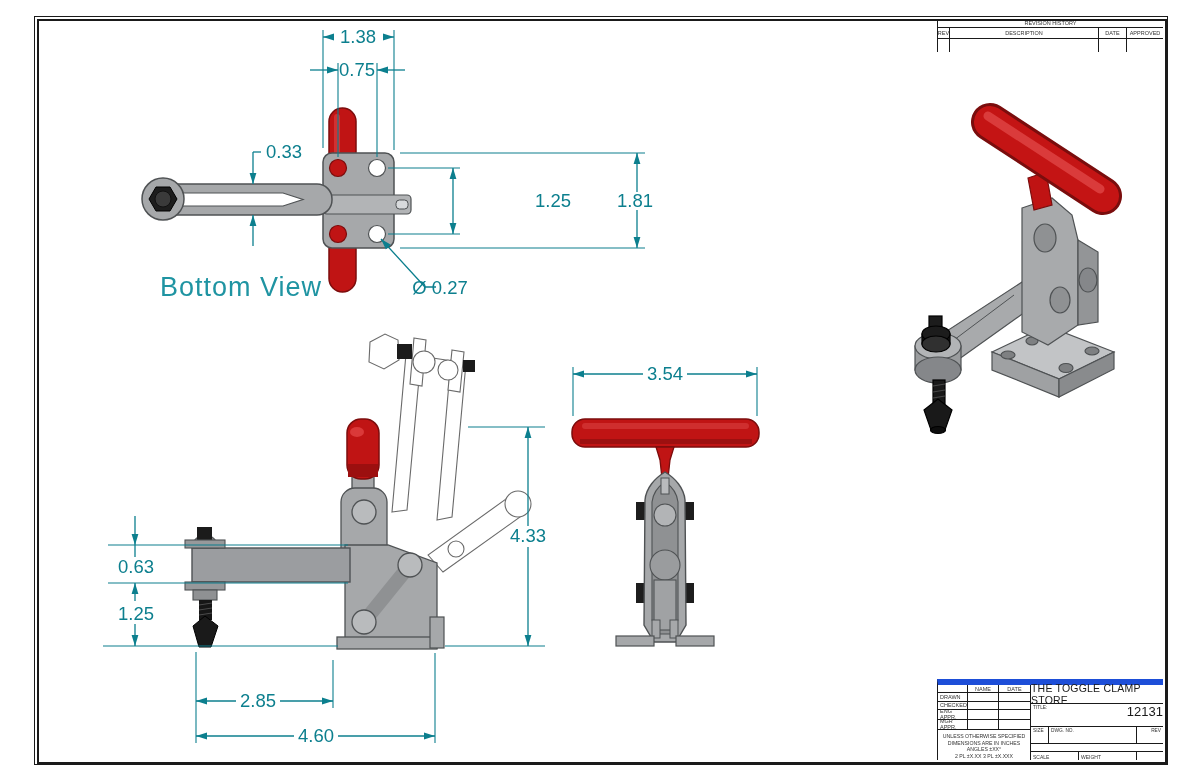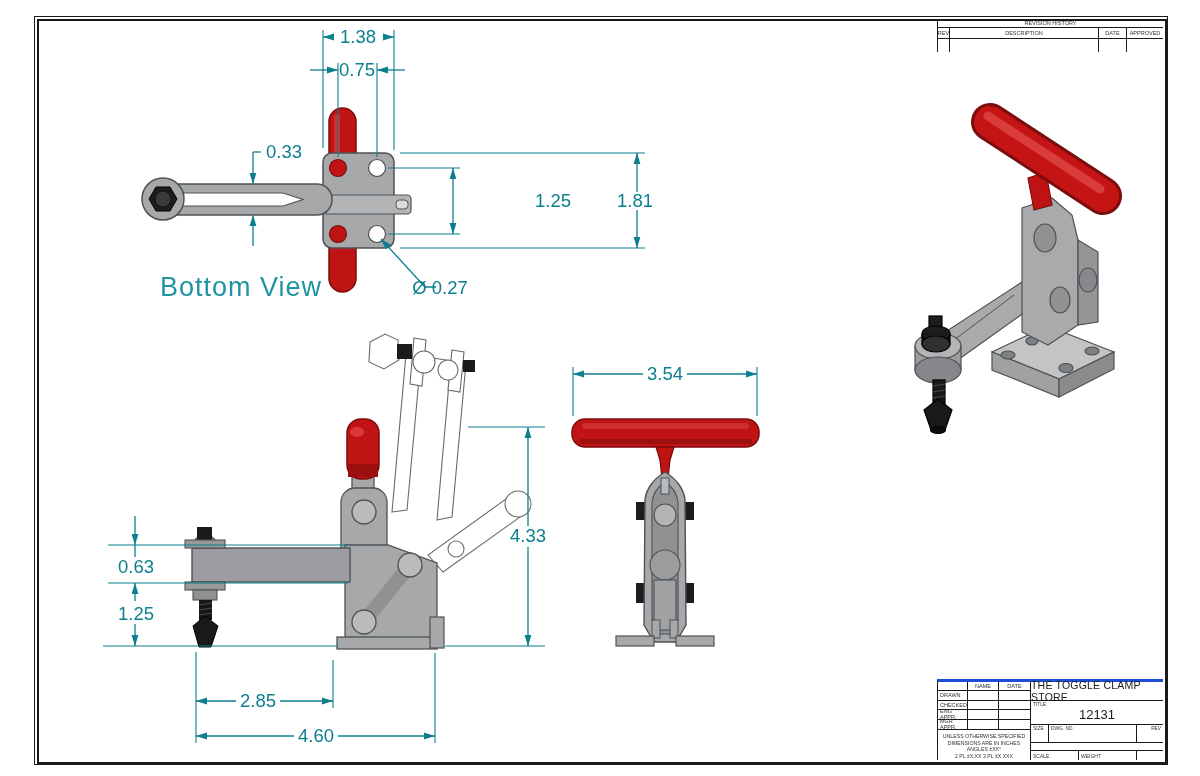--- a/index.html
+++ b/index.html
@@ -18,33 +18,33 @@
              box-sizing:border-box;font-size:5.5px;color:#333;}
   .rt-row{display:flex;box-sizing:border-box;}
   .rt-title{height:9px;border-bottom:1px solid #1a1a1a;align-items:center;justify-content:center;}
   .rt-head{height:11px;border-bottom:1px solid #1a1a1a;}
   .rt-empty{height:13px;}
   .rt-cell{box-sizing:border-box;display:flex;align-items:center;justify-content:center;border-right:1px solid #1a1a1a;}
   .rt-cell:last-child{border-right:none;}
   .c-rev{width:12px;}.c-desc{flex:1;}.c-date{width:28px;}.c-appr{width:36px;}
   
   .title-block{position:absolute;left:937px;top:679px;width:226px;height:81px;border-left:1px solid #1a1a1a;
-               border-top:3px solid #1d4ed8;box-sizing:border-box;display:flex;font-size:5.5px;color:#333;}
+               border-top:6px solid #1d4ed8;box-sizing:border-box;display:flex;font-size:5.5px;color:#333;}
   .tb-left{width:93px;border-right:1px solid #1a1a1a;box-sizing:border-box;display:flex;flex-direction:column;}
   .tb-row{display:flex;height:10px;border-bottom:1px solid #1a1a1a;box-sizing:border-box;}
   .tb-cell{box-sizing:border-box;border-right:1px solid #1a1a1a;display:flex;align-items:center;padding-left:2px;}
   .tb-cell:last-child{border-right:none;}
   .tb-lab{width:30px;}.tb-name{width:31px;justify-content:center;padding-left:0;}.tb-date{flex:1;justify-content:center;padding-left:0;}
   .tb-tol{flex:1;text-align:center;font-size:5.2px;line-height:6.8px;padding-top:3px;color:#333;}
   .tb-right{flex:1;display:flex;flex-direction:column;box-sizing:border-box;}
   .tb-company{height:19px;border-bottom:1px solid #1a1a1a;display:flex;align-items:center;justify-content:center;
               font-size:10.5px;color:#1a1a1a;letter-spacing:.2px;box-sizing:border-box;}
   .tb-title{height:24px;border-bottom:1px solid #1a1a1a;position:relative;box-sizing:border-box;}
   .tb-title .mini{position:absolute;left:2px;top:1px;font-size:4.8px;}
-  .tb-title .big{width:100%;text-align:center;margin-top:6px;font-size:13px;color:#1a1a1a;}
+  .tb-title .big{width:100%;text-align:right;font-size:13px;color:#1a1a1a;}
   .tb-size-row{height:18px;border-bottom:1px solid #1a1a1a;display:flex;box-sizing:border-box;}
   .sz-cell{box-sizing:border-box;border-right:1px solid #1a1a1a;font-size:4.8px;padding:1px 0 0 2px;}
   .sz-cell:last-child{border-right:none;}
   .sz-size{width:18px;}.sz-dwg{flex:1;}.sz-rev{width:26px;text-align:right;padding-right:2px;}
   .tb-gap{height:8px;border-bottom:1px solid #1a1a1a;box-sizing:border-box;}
   .tb-scale-row{flex:1;display:flex;box-sizing:border-box;}
   .sc-cell{box-sizing:border-box;border-right:1px solid #1a1a1a;font-size:5px;padding:2px 0 0 2px;}
   .sc-cell:last-child{border-right:none;}
   .sc-scale{width:48px;}.sc-weight{width:58px;}.sc-fill{flex:1;}
   

